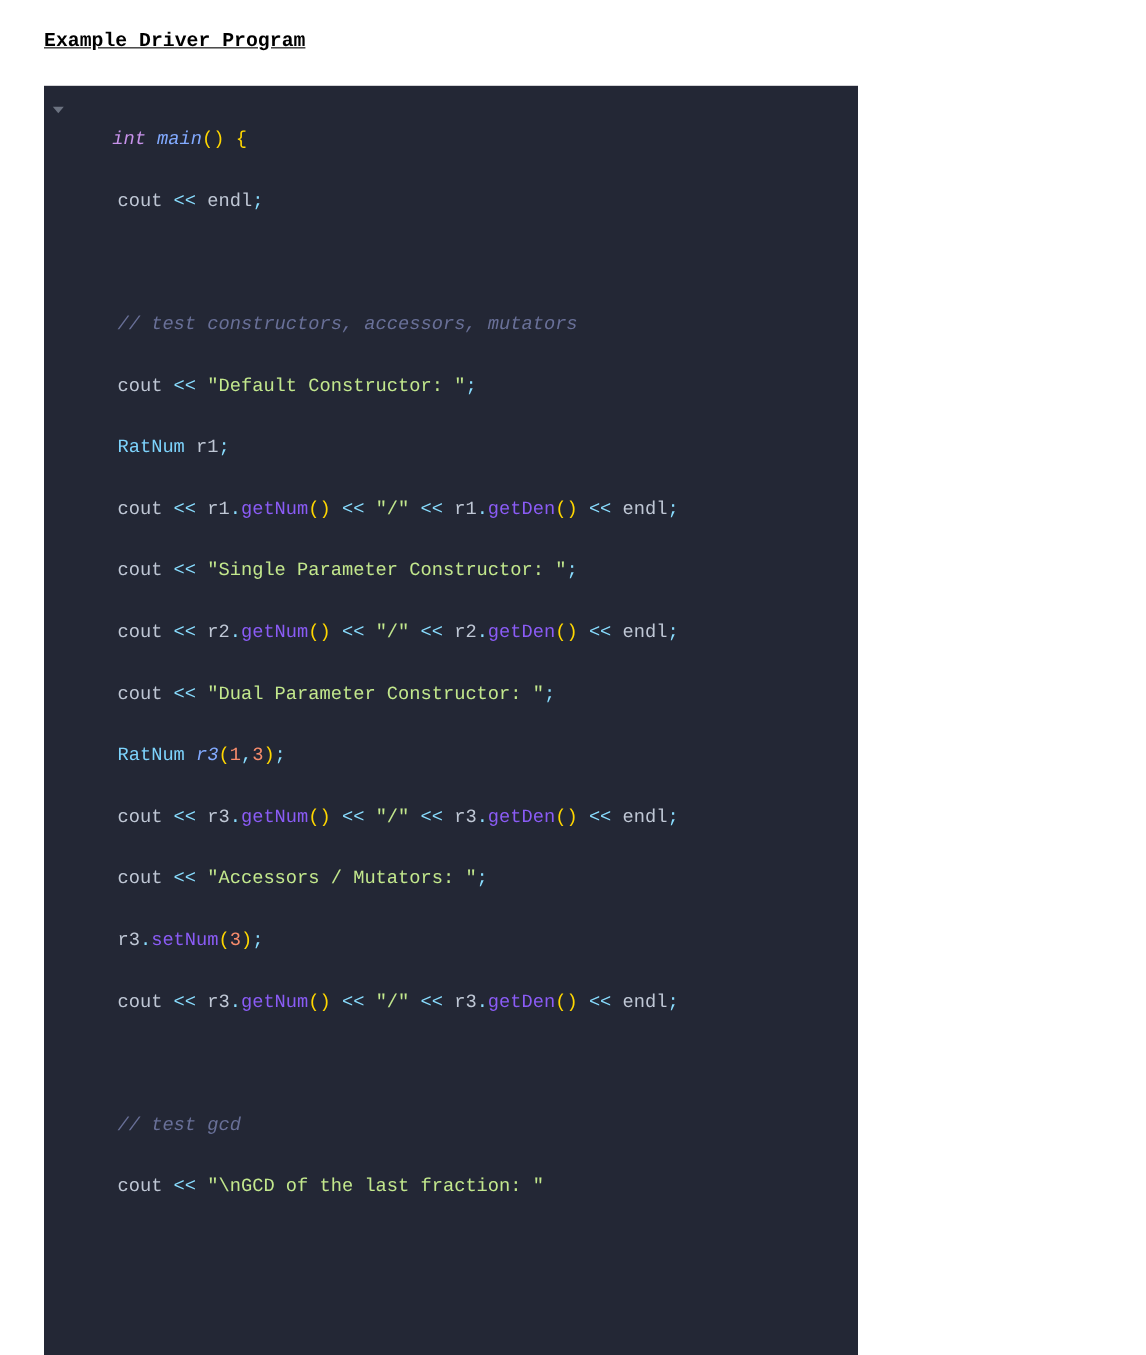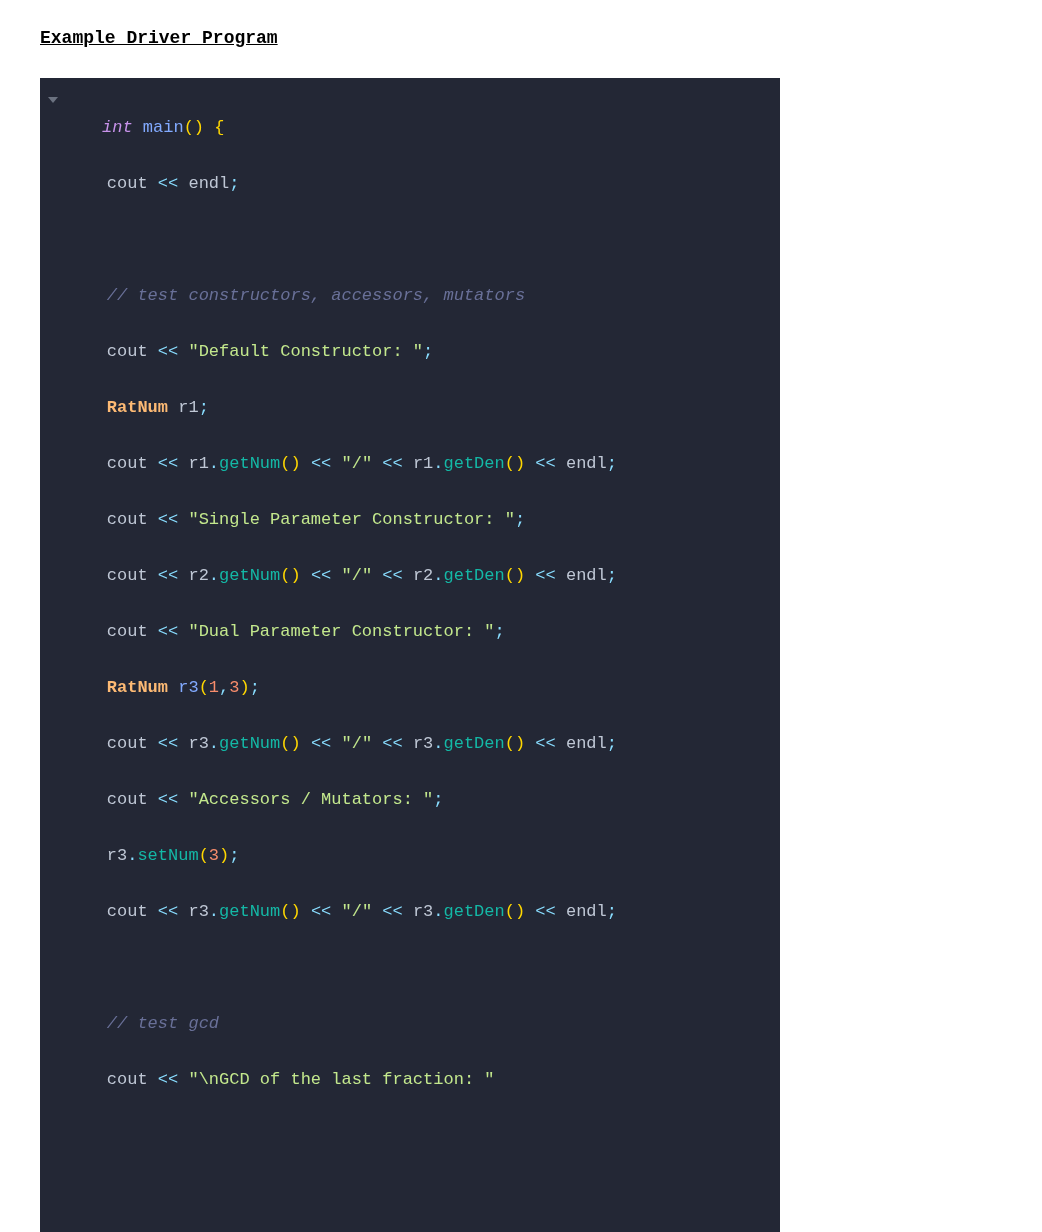--- a/index.html
+++ b/index.html
@@ -50,24 +50,24 @@
     border-left:5px solid transparent;
     border-right:5px solid transparent;
     border-top:6px solid #6b7280;
   }
   .code {
     flex: 1;
     padding-right: 18px;
   }
   
   .kw   { color: #c792ea; font-style: italic; margin-left: 36px; }
-  .type { color: #fdba74; font-weight: bold; }
-  .func { color: #82aaff; }
+  .type { color: #7dd3fc; }
+  .func { color: #82aaff; font-style: italic; }
   .var  { color: #bfc7d5; }
-  .prop { color: #14b8a6; }
+  .prop { color: #8b5cf6; }
   .num  { color: #f78c6c; }
   .str  { color: #c3e88d; }
   .cmt  { color: #697098; font-style: italic; }
   .op   { color: #89ddff; }
   .par  { color: #ffd700; }
   .line { display:block; height:28px; }
 </style>
 </head>
 <body>
 

